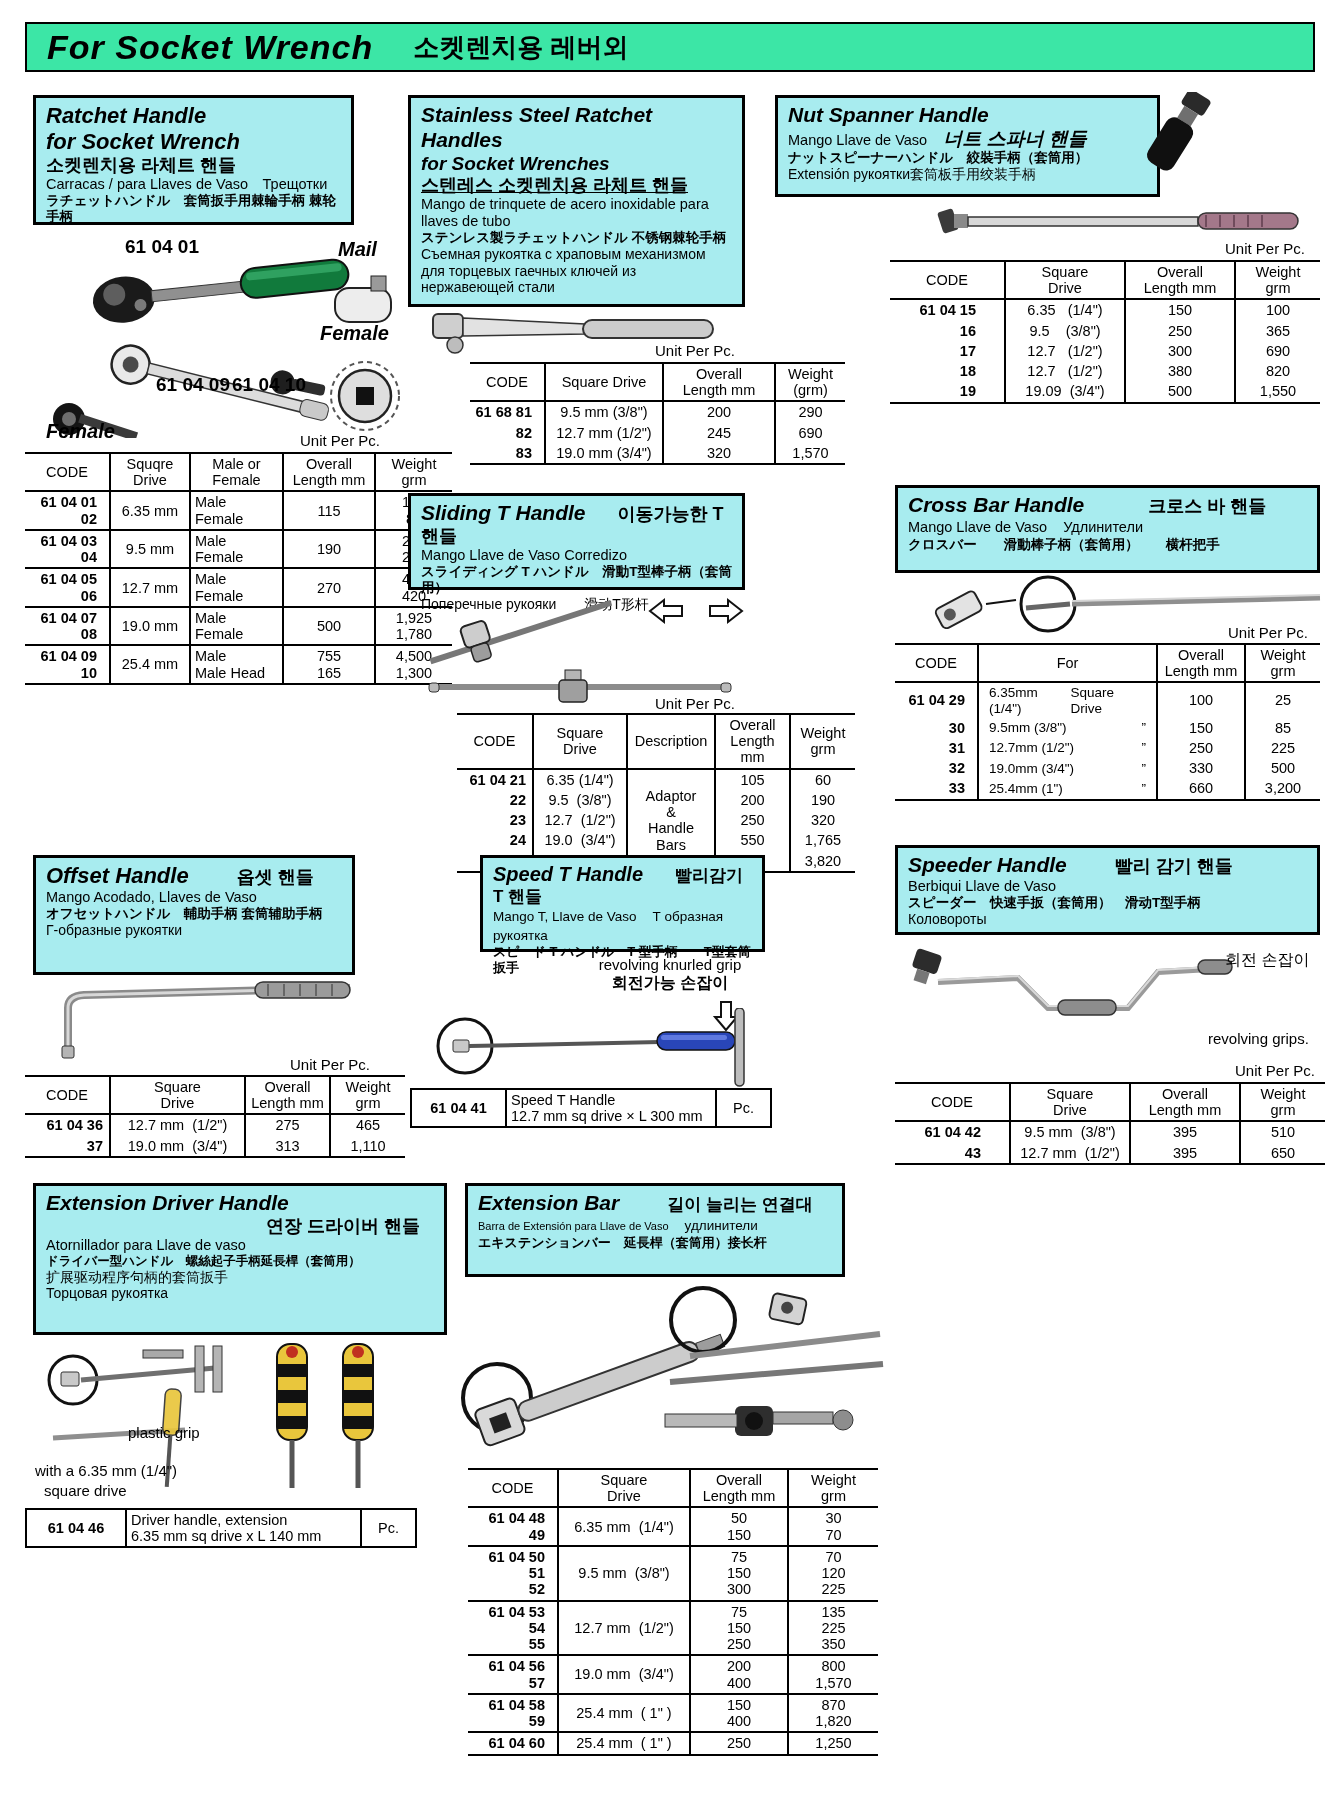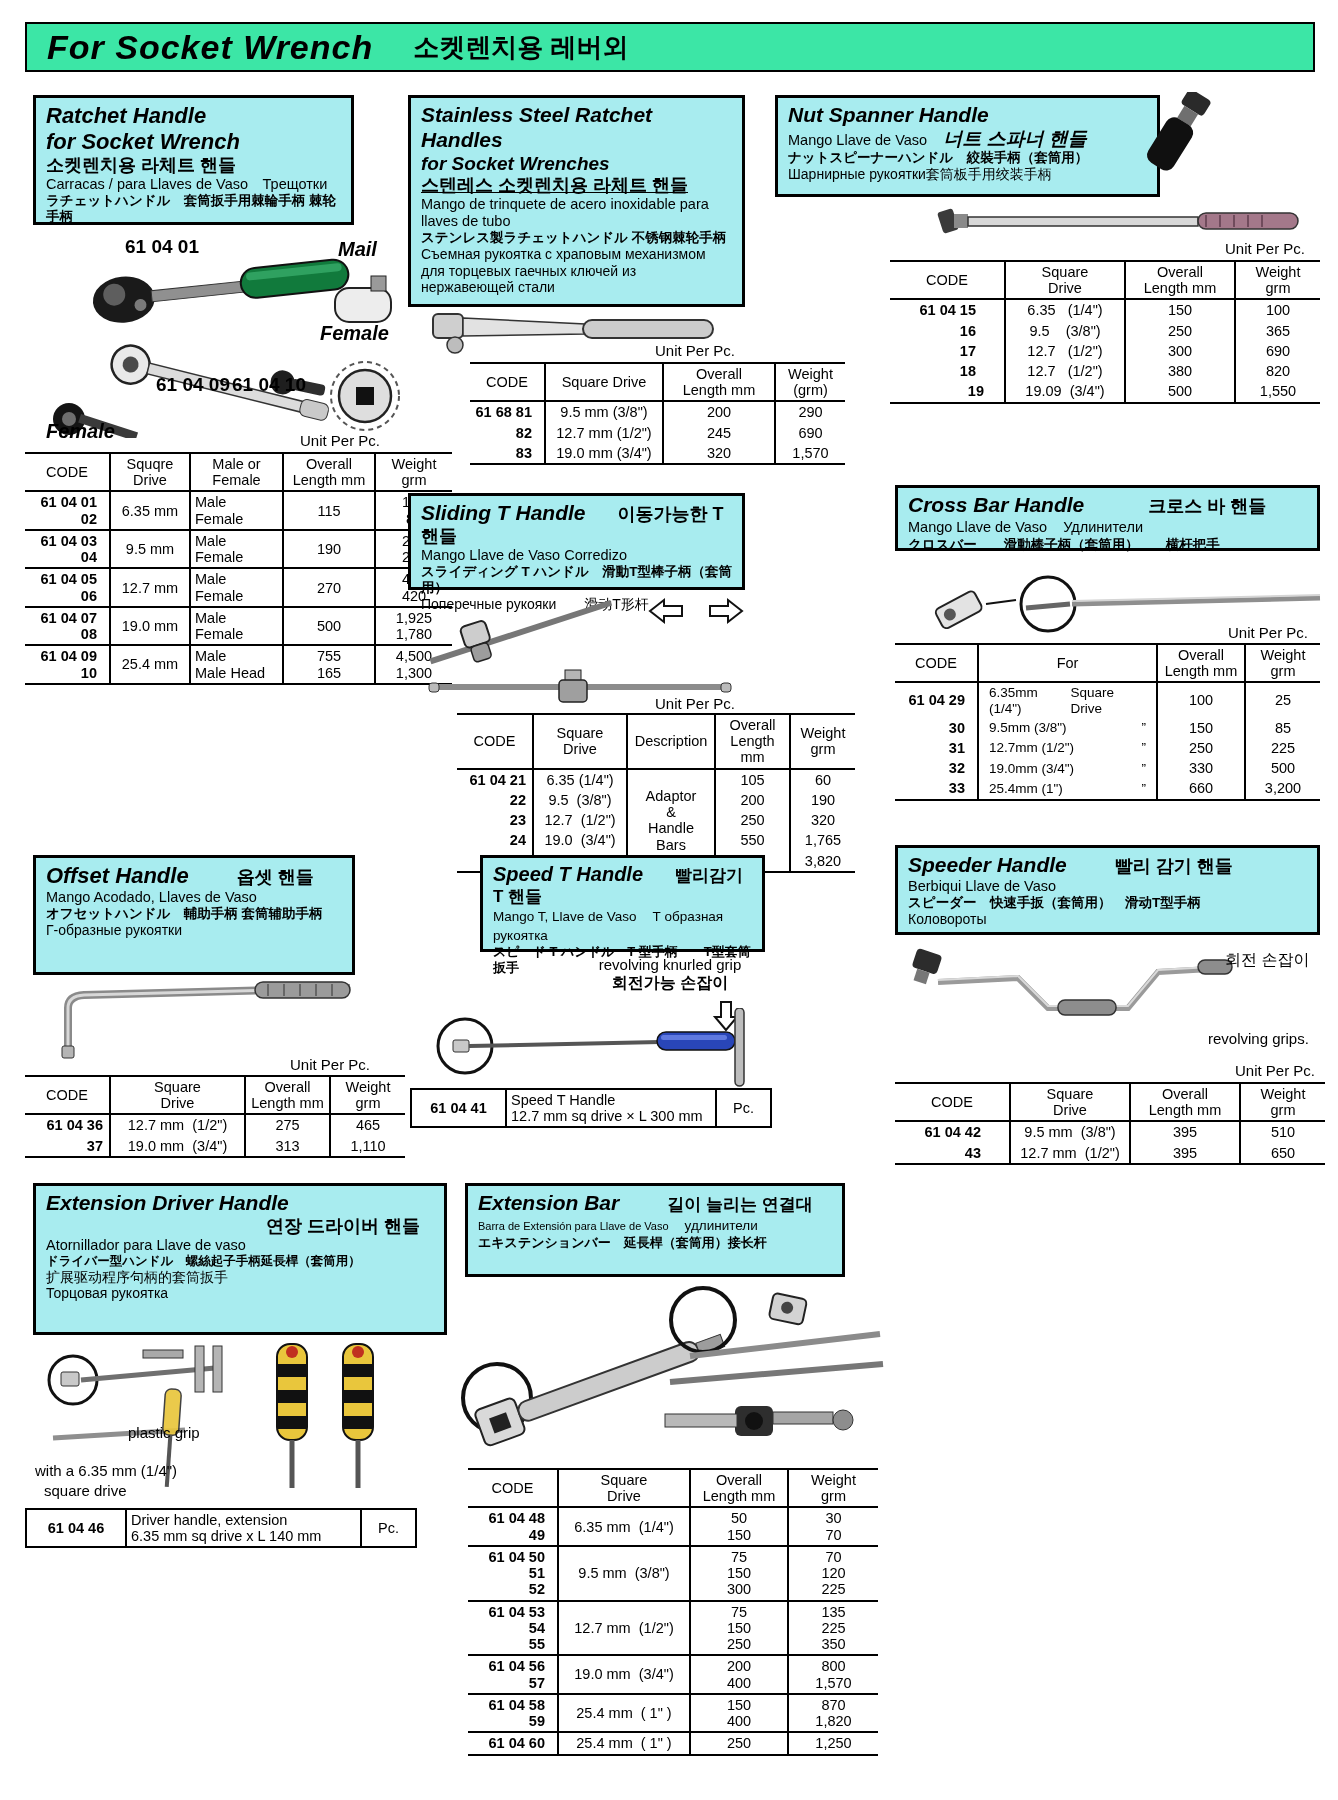--- a/index.html
+++ b/index.html
@@ -227,21 +227,21 @@
           <td class="pre ce">320</td>
           <td class="pre ce">1,570</td>
         </tr>
     </tbody>
   </table>
 
   <div class="tbox" style="left:775px;top:95px;width:385px;height:102px">
     <div class="h-en">Nut Spanner Handle</div>
     <div><span class="h-sm">Mango Llave de Vaso</span>　<span class="h-en" style="font-size:19px">너트 스파너 핸들</span></div>
     <div class="h-ja">ナットスピーナーハンドル　絞裝手柄（套筒用）</div>
-    <div class="h-sm" style="font-size:14px">Шарнирные рукоятки套筒板手用绞装手柄</div>
+    <div class="h-sm" style="font-size:14px">Extensión рукоятки套筒板手用绞装手柄</div>
   </div>
   <svg style="left:930px;top:92px" width="400" height="165" viewBox="0 0 400 165">
     <g transform="rotate(32 270 40)">
       <rect x="238" y="8" width="26" height="18" rx="4" fill="#2a2a2a"></rect>
       <rect x="243" y="26" width="16" height="14" fill="#6f6f6f"></rect>
       <rect x="236" y="40" width="30" height="52" rx="9" fill="#101010"></rect>
     </g>
     <g>
       <rect x="10" y="118" width="16" height="22" rx="3" fill="#3a3a3a" transform="rotate(-18 18 129)"></rect>
       <rect x="24" y="122" width="14" height="14" fill="#8a8a8a"></rect>
@@ -292,21 +292,21 @@
           <td class="pre ce">300</td>
           <td class="pre ce">690</td>
         </tr>
       <tr>
           <td class="pre code ra" style="padding-right:28px">18</td>
           <td class="pre ce">12.7   (1/2")</td>
           <td class="pre ce">380</td>
           <td class="pre ce">820</td>
         </tr>
       <tr>
-          <td class="pre code ra" style="padding-right:20px">19</td>
+          <td class="pre code ra" style="padding-right:28px">19</td>
           <td class="pre ce">19.09  (3/4")</td>
           <td class="pre ce">500</td>
           <td class="pre ce">1,550</td>
         </tr>
     </tbody>
   </table>
 
   <div class="tbox" style="left:408px;top:493px;width:337px;height:97px">
     <div><span class="h-en">Sliding T Handle</span>　　<span class="h-ko">이동가능한 T 핸들</span></div>
     <div class="h-sm">Mango Llave de Vaso Corredizo</div>
@@ -383,21 +383,21 @@
         </tr>
       <tr>
           <td class="pre code ra" style="padding-right:6px">25</td>
           <td class="pre ce">25.4  (1")</td>
           <td class="pre ce">660</td>
           <td class="pre ce">3,820</td>
         </tr>
     </tbody>
   </table>
 
-  <div class="tbox" style="left:895px;top:485px;width:425px;height:66px">
+  <div class="tbox" style="left:895px;top:485px;width:425px;height:88px">
     <div><span class="h-en">Cross Bar Handle</span>　　　　<span class="h-ko">크로스 바 핸들</span></div>
     <div><span class="h-sm">Mango Llave de Vaso</span>　<span class="h-sm">Удлинители</span></div>
     <div class="h-ja">クロスバー　　滑動棒子柄（套筒用）　　横杆把手</div>
   </div>
   <svg style="left:900px;top:568px" width="425" height="72" viewBox="0 0 425 72">
     <g transform="rotate(-28 60 40)">
       <rect x="36" y="30" width="44" height="22" rx="5" fill="#e3e3e3" stroke="#222" stroke-width="2"></rect>
       <circle cx="48" cy="41" r="6" fill="#555"></circle>
     </g>
     <line x1="86" y1="36" x2="116" y2="32" stroke="#111" stroke-width="2"></line>

